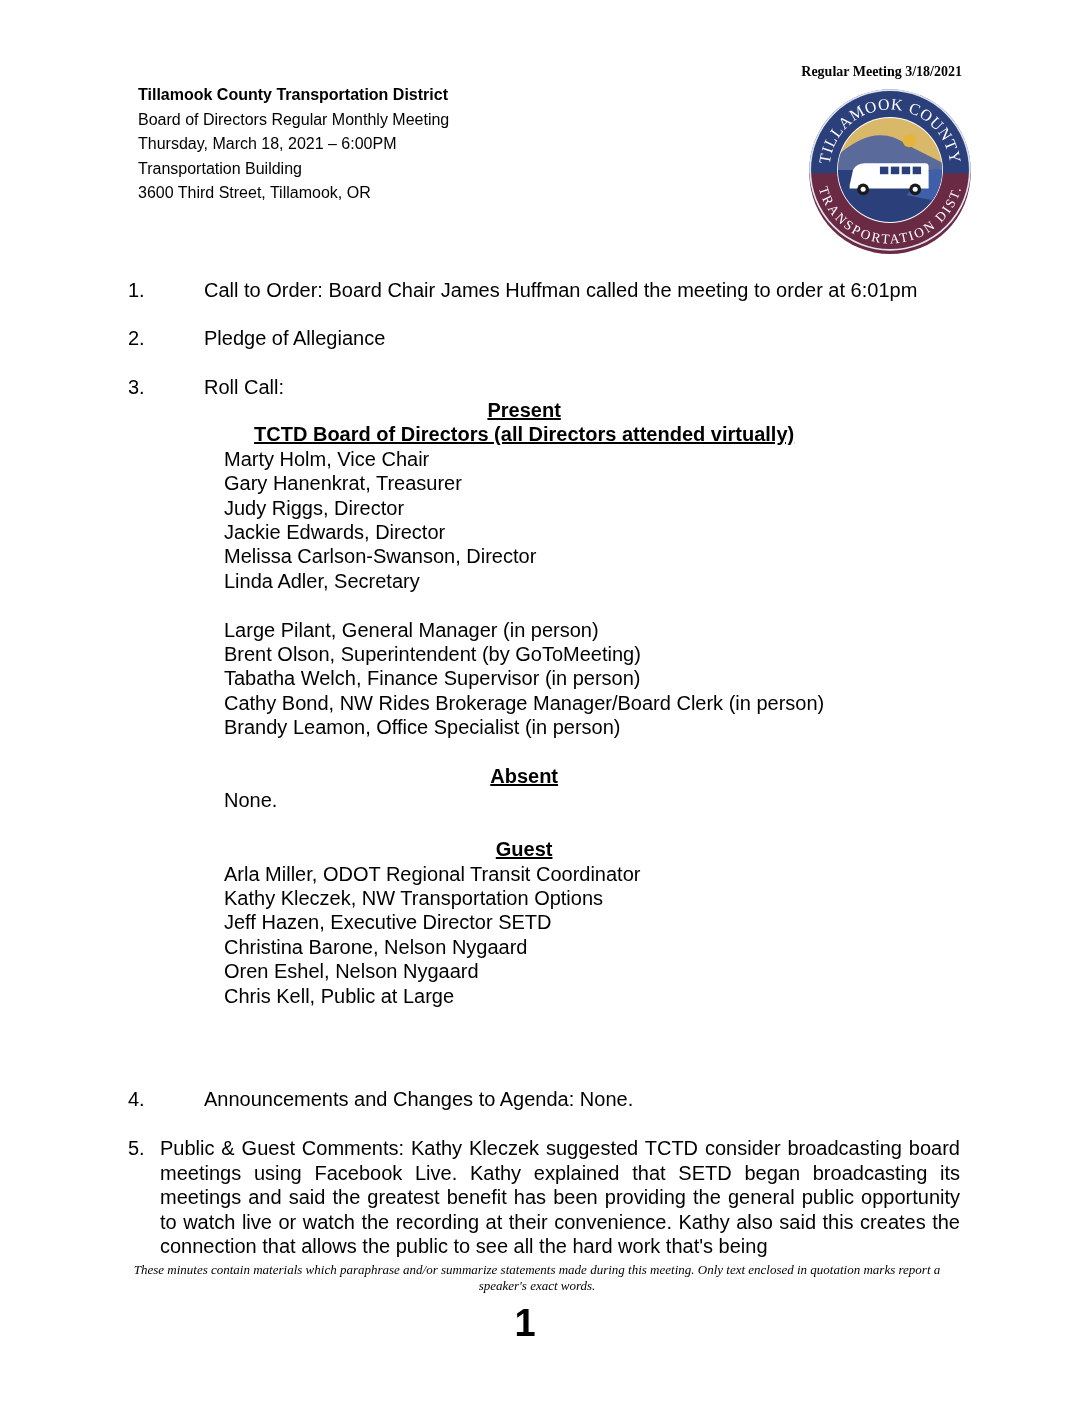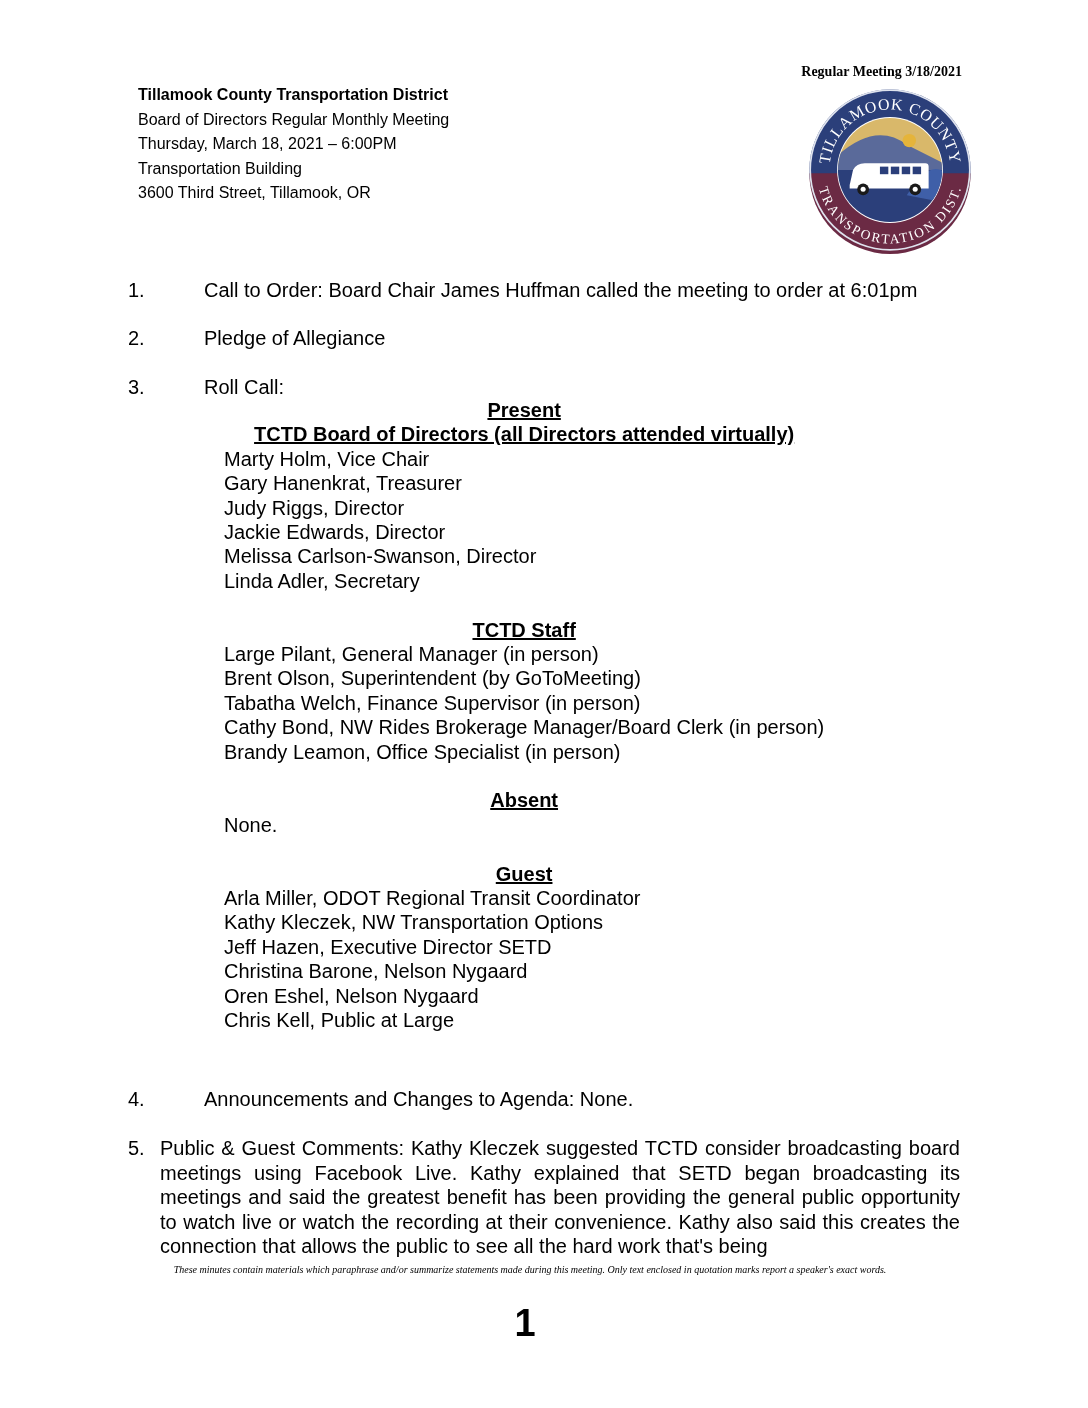--- a/index.html
+++ b/index.html
@@ -12,22 +12,22 @@
   .logo { position:absolute; left:806px; top:86px; width:168px; height:168px; }
   .item { position:absolute; left:128px; font-size:20px; line-height:24.6px; }
   .item .num { position:absolute; left:0; width:30px; }
   .item .txt { position:absolute; left:32px; white-space:nowrap;margin-left:44px; }
   .roll { position:absolute; left:224px; top:398px; font-size:20px; line-height:24.4px; }
   .roll .h { font-weight:bold; text-decoration:underline;text-align:center; }
   .roll .gap { height:24.4px; }
   .para { position:absolute; left:160px; top:1136px; width:800px; font-size:20px; line-height:24.6px;
           text-align:justify; }
   .para .lbl { position:absolute; left:-32px; top:0; }
-  .footnote { position:absolute; left:104px; top:1262px; width:852px; text-align:center;
-              font-family:"Liberation Serif", serif; font-style:italic; font-size:10px; line-height:16px; }
+  .footnote { position:absolute; left:111px; top:1262px; width:852px; text-align:center;
+              font-family:"Liberation Serif", serif; font-style:italic; font-size:13px; line-height:16px; }
   .pagenum { position:absolute; top:1302px; left:0; width:1050px; text-align:center;
              font-size:38px; font-weight:bold; }
 </style>
 </head>
 <body>
 
 <div class="hdr-meeting">Regular Meeting 3/18/2021</div>
 
 <div class="hdr">
   <div class="b">Tillamook County Transportation District</div>
@@ -91,21 +91,20 @@
 <div class="roll">
   <div class="h">Present</div>
   <div class="h">TCTD Board of Directors (all Directors attended virtually)</div>
   <div>Marty Holm, Vice Chair</div>
   <div>Gary Hanenkrat, Treasurer</div>
   <div>Judy Riggs, Director</div>
   <div>Jackie Edwards, Director</div>
   <div>Melissa Carlson-Swanson, Director</div>
   <div>Linda Adler, Secretary</div>
   <div class="gap"></div>
-  <div class="h">TCTD Staff</div>
   <div>Large Pilant, General Manager (in person)</div>
   <div>Brent Olson, Superintendent (by GoToMeeting)</div>
   <div>Tabatha Welch, Finance Supervisor (in person)</div>
   <div>Cathy Bond, NW Rides Brokerage Manager/Board Clerk (in person)</div>
   <div>Brandy Leamon, Office Specialist (in person)</div>
   <div class="gap"></div>
   <div class="h">Absent</div>
   <div>None.</div>
   <div class="gap"></div>
   <div class="h">Guest</div>

